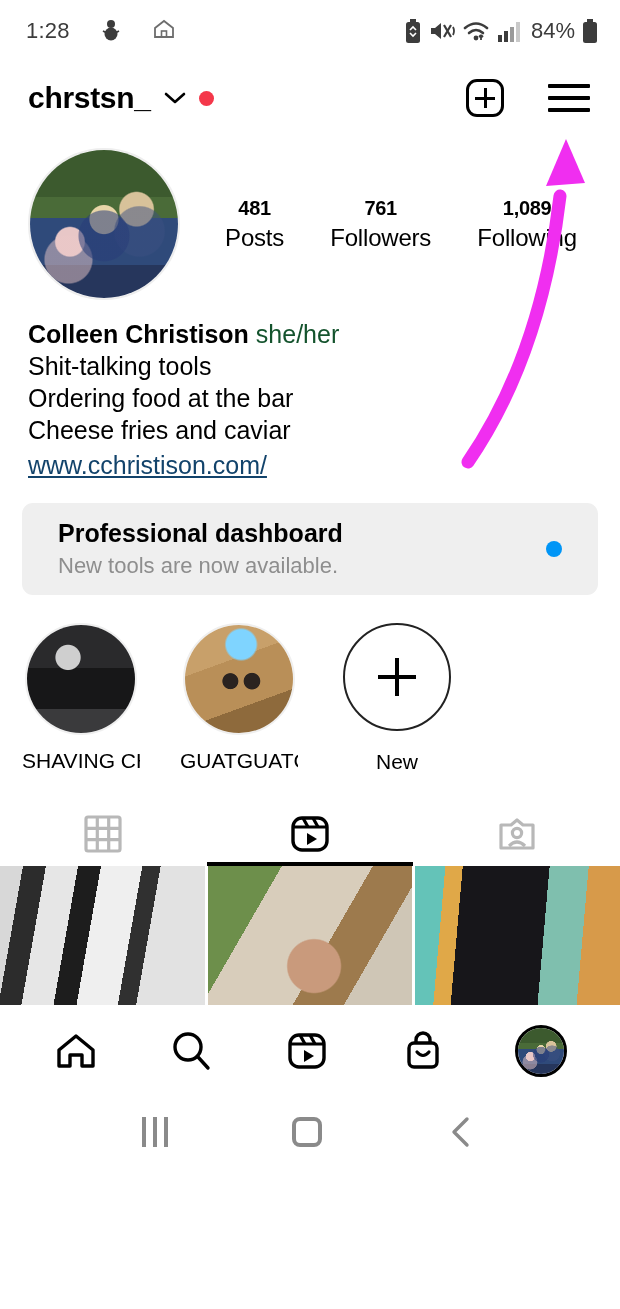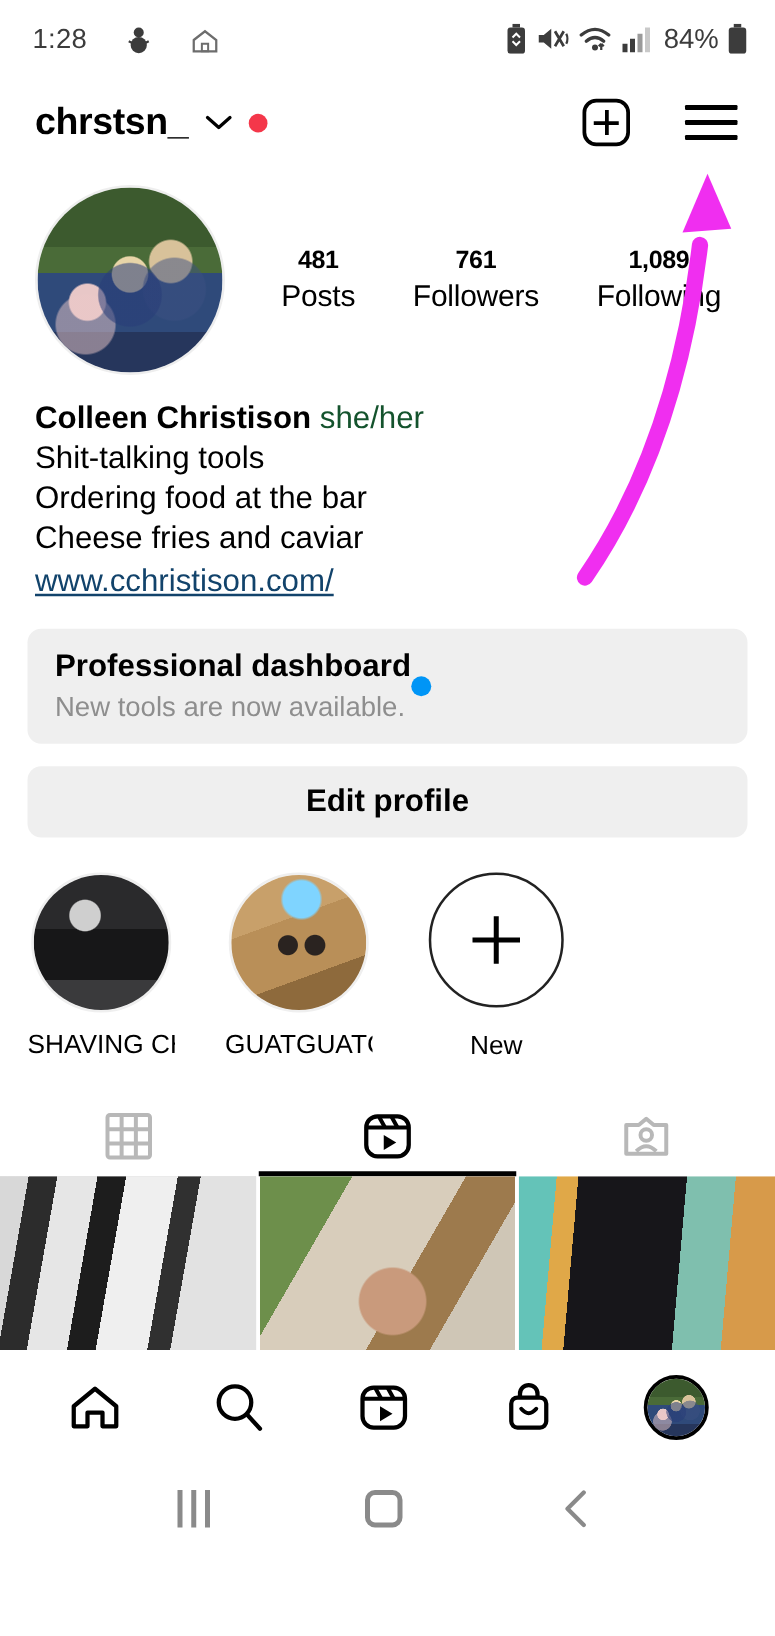--- a/index.html
+++ b/index.html
@@ -10,21 +10,21 @@
     color:#000000;
     position:relative;
     overflow:hidden;
   }
 
   
   .status-bar{
     height:62px; display:flex; align-items:center;
     justify-content:space-between; padding:0 22px 0 26px;
   }
-  .sb-left{ display:flex; align-items:flex-end; gap:31px; }
+  .sb-left{ display:flex; align-items:flex-start; gap:31px; }
   .sb-time{ font-size:22px; color:#3c3c3c; letter-spacing:.2px; }
   .sb-right{ display:flex; align-items:center; gap:7px; }
   .sb-pct{ font-size:22px; color:#3c3c3c; margin-left:3px; }
   .ic{ display:inline-flex; align-items:center; justify-content:center; }
 
   
   .header{
     height:72px; display:flex; align-items:center;
     justify-content:space-between; padding:0 30px 0 28px;
   }
@@ -60,22 +60,22 @@
   .bio{ padding:18px 28px 0 28px; font-size:25px; line-height:32px; }
   .bio .name{ font-weight:bold;text-align:center; }
   .bio .pronouns{ color:#14532d; }
   .bio .more{ color:#8e8e8e; }
   .bio-line{ white-space:nowrap; }
   .bio-link{ color:#12436b; font-size:25px; margin-top:3px; display:block; }
 
   
   .cards{ padding:22px 22px 0 22px; }
   .card{
-    background:#efefef; border-radius:11px; padding:16px 22px;
-    display:flex; align-items:center; justify-content:flex-start;
+    background:#efefef; border-radius:11px; padding:16px 36px;
+    display:flex; align-items:center; justify-content:space-between;
   }
   .card-title{ font-size:25px; font-weight:bold; }
   .card-sub{ font-size:22px; color:#8e8e8e; margin-top:5px; }
   .blue-dot{ width:16px; height:16px; border-radius:50%; background:#0095f6; flex:none; }
   .btn-edit{
     margin-top:18px; background:#efefef; border-radius:11px; height:57px;
     display:flex; align-items:center; justify-content:center;
     font-size:25px; font-weight:bold;
   }
 
@@ -298,23 +298,20 @@
 </div>
 
 <div class="cards">
   <div class="card">
     <div>
       <div class="card-title">Professional dashboard</div>
       <div class="card-sub">New tools are now available.</div>
     </div>
     <span class="blue-dot"></span>
   </div>
-  <div class="btn-edit">
-    <span>Edit profile</span>
-  </div>
 </div>
 
 <div class="highlights">
   <div class="hl">
     <div class="hl-circle">
       <div class="ph-head"></div>
     </div>
     <div class="hl-label">SHAVING CH…</div>
   </div>
   <div class="hl">

